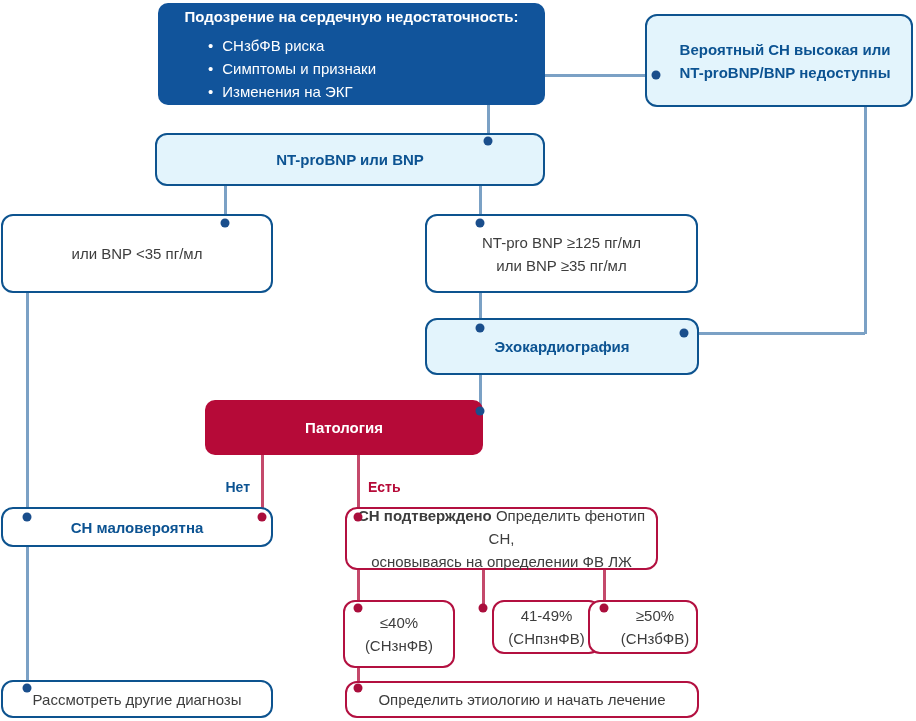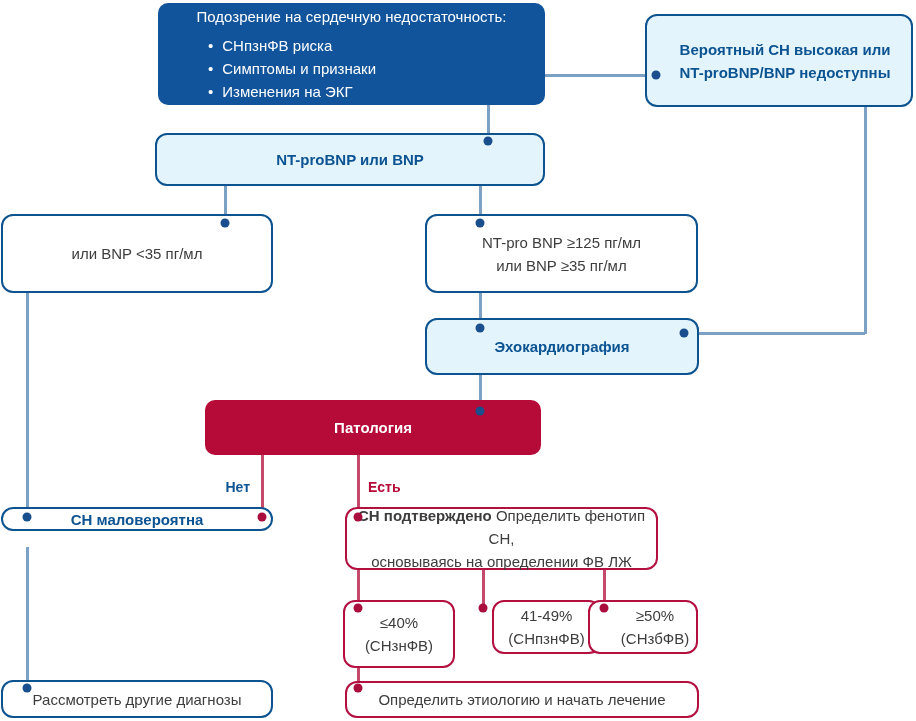--- a/index.html
+++ b/index.html
@@ -13,21 +13,21 @@
     display:flex; flex-direction:column; align-items:center; justify-content:center;
     text-align:center; font-size:15px; line-height:23px;
   }
   .dark  { background:#11549b; color:#ffffff; border-radius:10px; }
   .light { background:#e3f4fc; border:2px solid #0d538f; border-radius:12px;
            color:#0c5392; font-weight:bold; }
   .white-blue { background:#ffffff; border:2px solid #0d538f; border-radius:12px; color:#3d3d3d; }
   .white-red  { background:#ffffff; border:2px solid #b31040; border-radius:12px; color:#3d3d3d; }
   .redbox { background:#b60a38; color:#ffffff; border-radius:10px; font-weight:bold; }
   .bold-blue { color:#0c5392; font-weight:bold; }
-  .title { font-weight:normal; font-size:15px; margin-bottom:6px; text-align:center; width:100%; }
+  .title { font-weight:bold; font-size:15px; margin-bottom:6px; text-align:center; width:100%; }
   .bullets { display:flex; flex-direction:column; align-items:flex-start; margin-left:36px; align-self:flex-start; }
   .bullet-row { display:flex; gap:9px; line-height:23px; }
   .vline,.hline { position:absolute; }
   .vline.blue,.hline.blue { background:#7ba1c5; }
   .vline.red,.hline.red  { background:#c4496b; }
   .vline { width:3px; }
   .hline { height:3px; }
   .dot { position:absolute; width:9px; height:9px; border-radius:50%;
          transform:translate(-50%,-50%); }
   .dot.blue { background:#1a4e8c; }
@@ -57,21 +57,21 @@
   <div class="vline red" style="left:356.5px; top:570px; height:38px;"></div>
   <div class="vline red" style="left:481.5px; top:570px; height:38px;"></div>
   <div class="vline red" style="left:602.5px; top:570px; height:38px;"></div>
   <div class="vline red" style="left:356.5px; top:654px; height:34px;"></div>
 
   <div class="box dark" style="left:158px; top:3px; width:387px; height:102px; padding:10px 14px;">
     <div class="title">Подозрение на сердечную недостаточность:</div>
     <div class="bullets">
       <div class="bullet-row">
         <span>•</span>
-        <span>СНпзнФВ риска</span>
+        <span>СНзбФВ риска</span>
       </div>
       <div class="bullet-row">
         <span>•</span>
         <span>Симптомы и признаки</span>
       </div>
       <div class="bullet-row">
         <span>•</span>
         <span>Изменения на ЭКГ</span>
       </div>
     </div>
@@ -92,28 +92,28 @@
 
   <div class="box white-blue" style="left:425px; top:214px; width:273px; height:79px;">
     <div>NT-pro BNP ≥125 пг/мл</div>
     <div>или BNP ≥35 пг/мл</div>
   </div>
 
   <div class="box light" style="left:425px; top:318px; width:274px; height:57px;">
     <div>Эхокардиография</div>
   </div>
 
-  <div class="box redbox" style="left:205px; top:400px; width:336px; height:55px;">
+  <div class="box redbox" style="left:205px; top:400px; width:278px; height:55px;">
     <div>Патология</div>
   </div>
 
   <div class="edge-label blue" style="left:180px; top:479px; width:70px; text-align:right;">Нет</div>
   <div class="edge-label red" style="left:368px; top:479px;">Есть</div>
 
-  <div class="box white-blue bold-blue" style="left:1px; top:507px; width:272px; height:24px;">
+  <div class="box white-blue bold-blue" style="left:1px; top:507px; width:272px; height:40px;">
     <div>СН маловероятна</div>
   </div>
 
   <div class="box white-red" style="left:345px; top:507px; width:313px; height:63px;">
     <div>
       <span class="bold-blue" style="color:#3d3d3d;">СН подтверждено</span><span> Определить фенотип СН,</span>
     </div>
     <div>основываясь на определении ФВ ЛЖ</div>
   </div>
 

